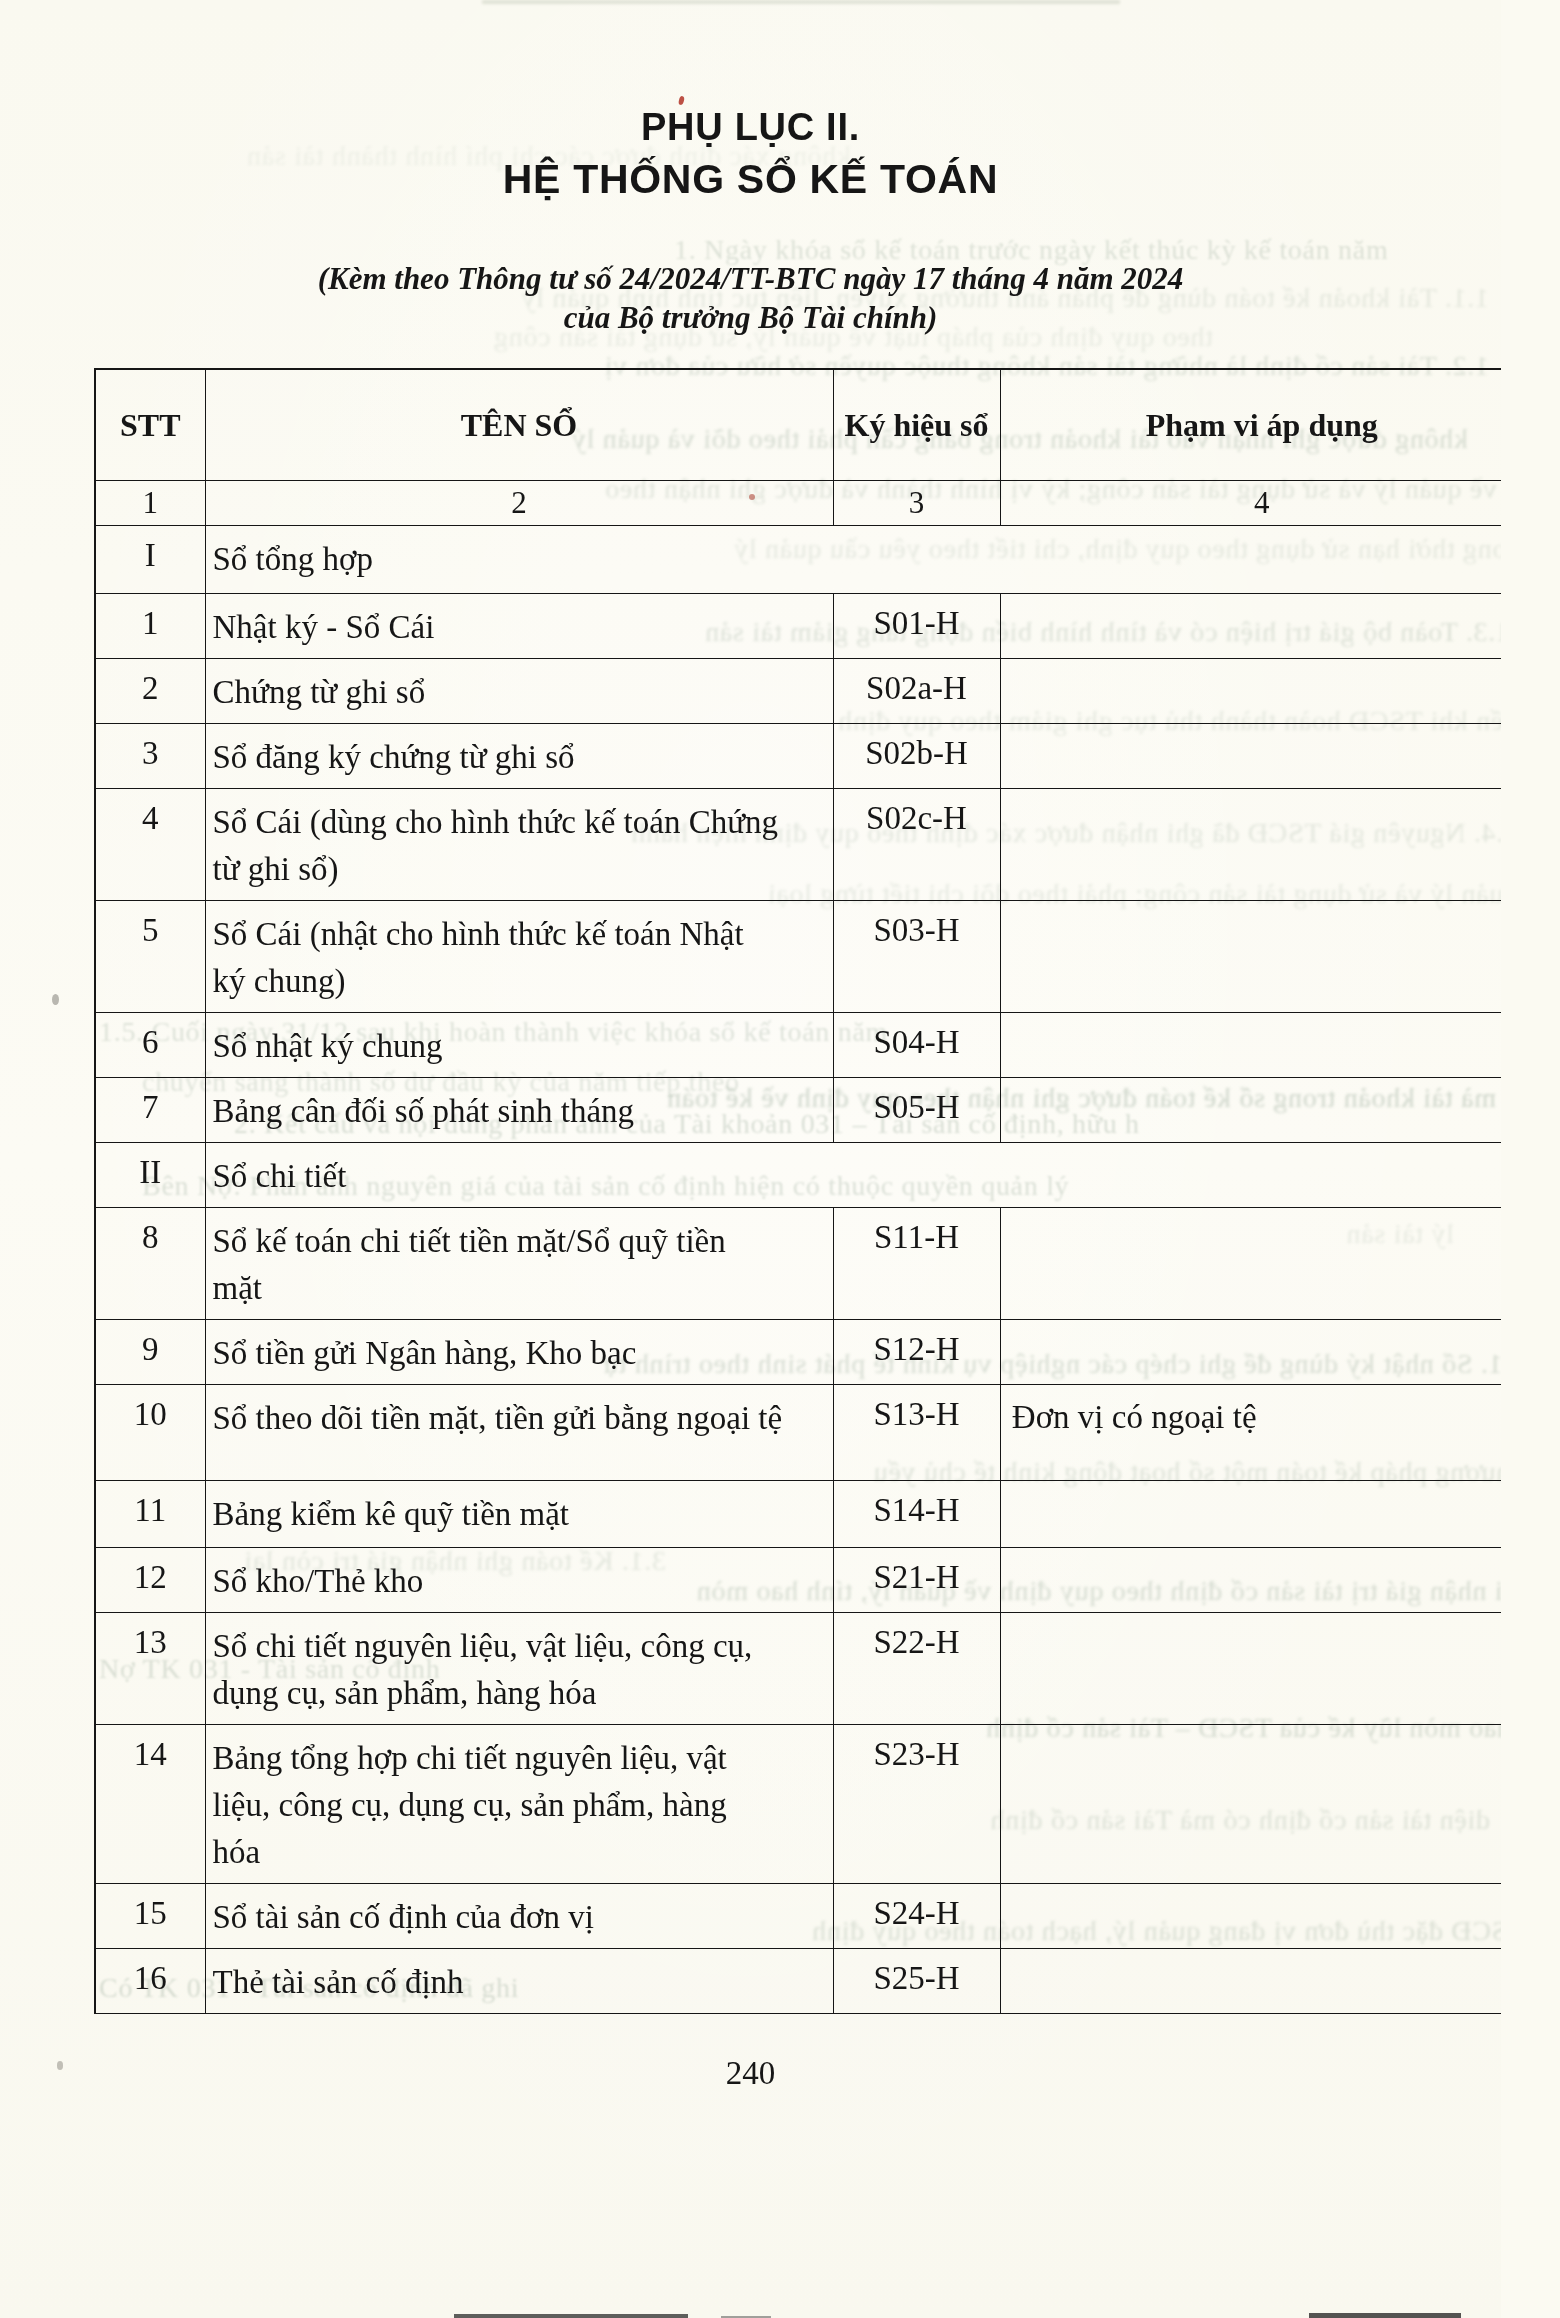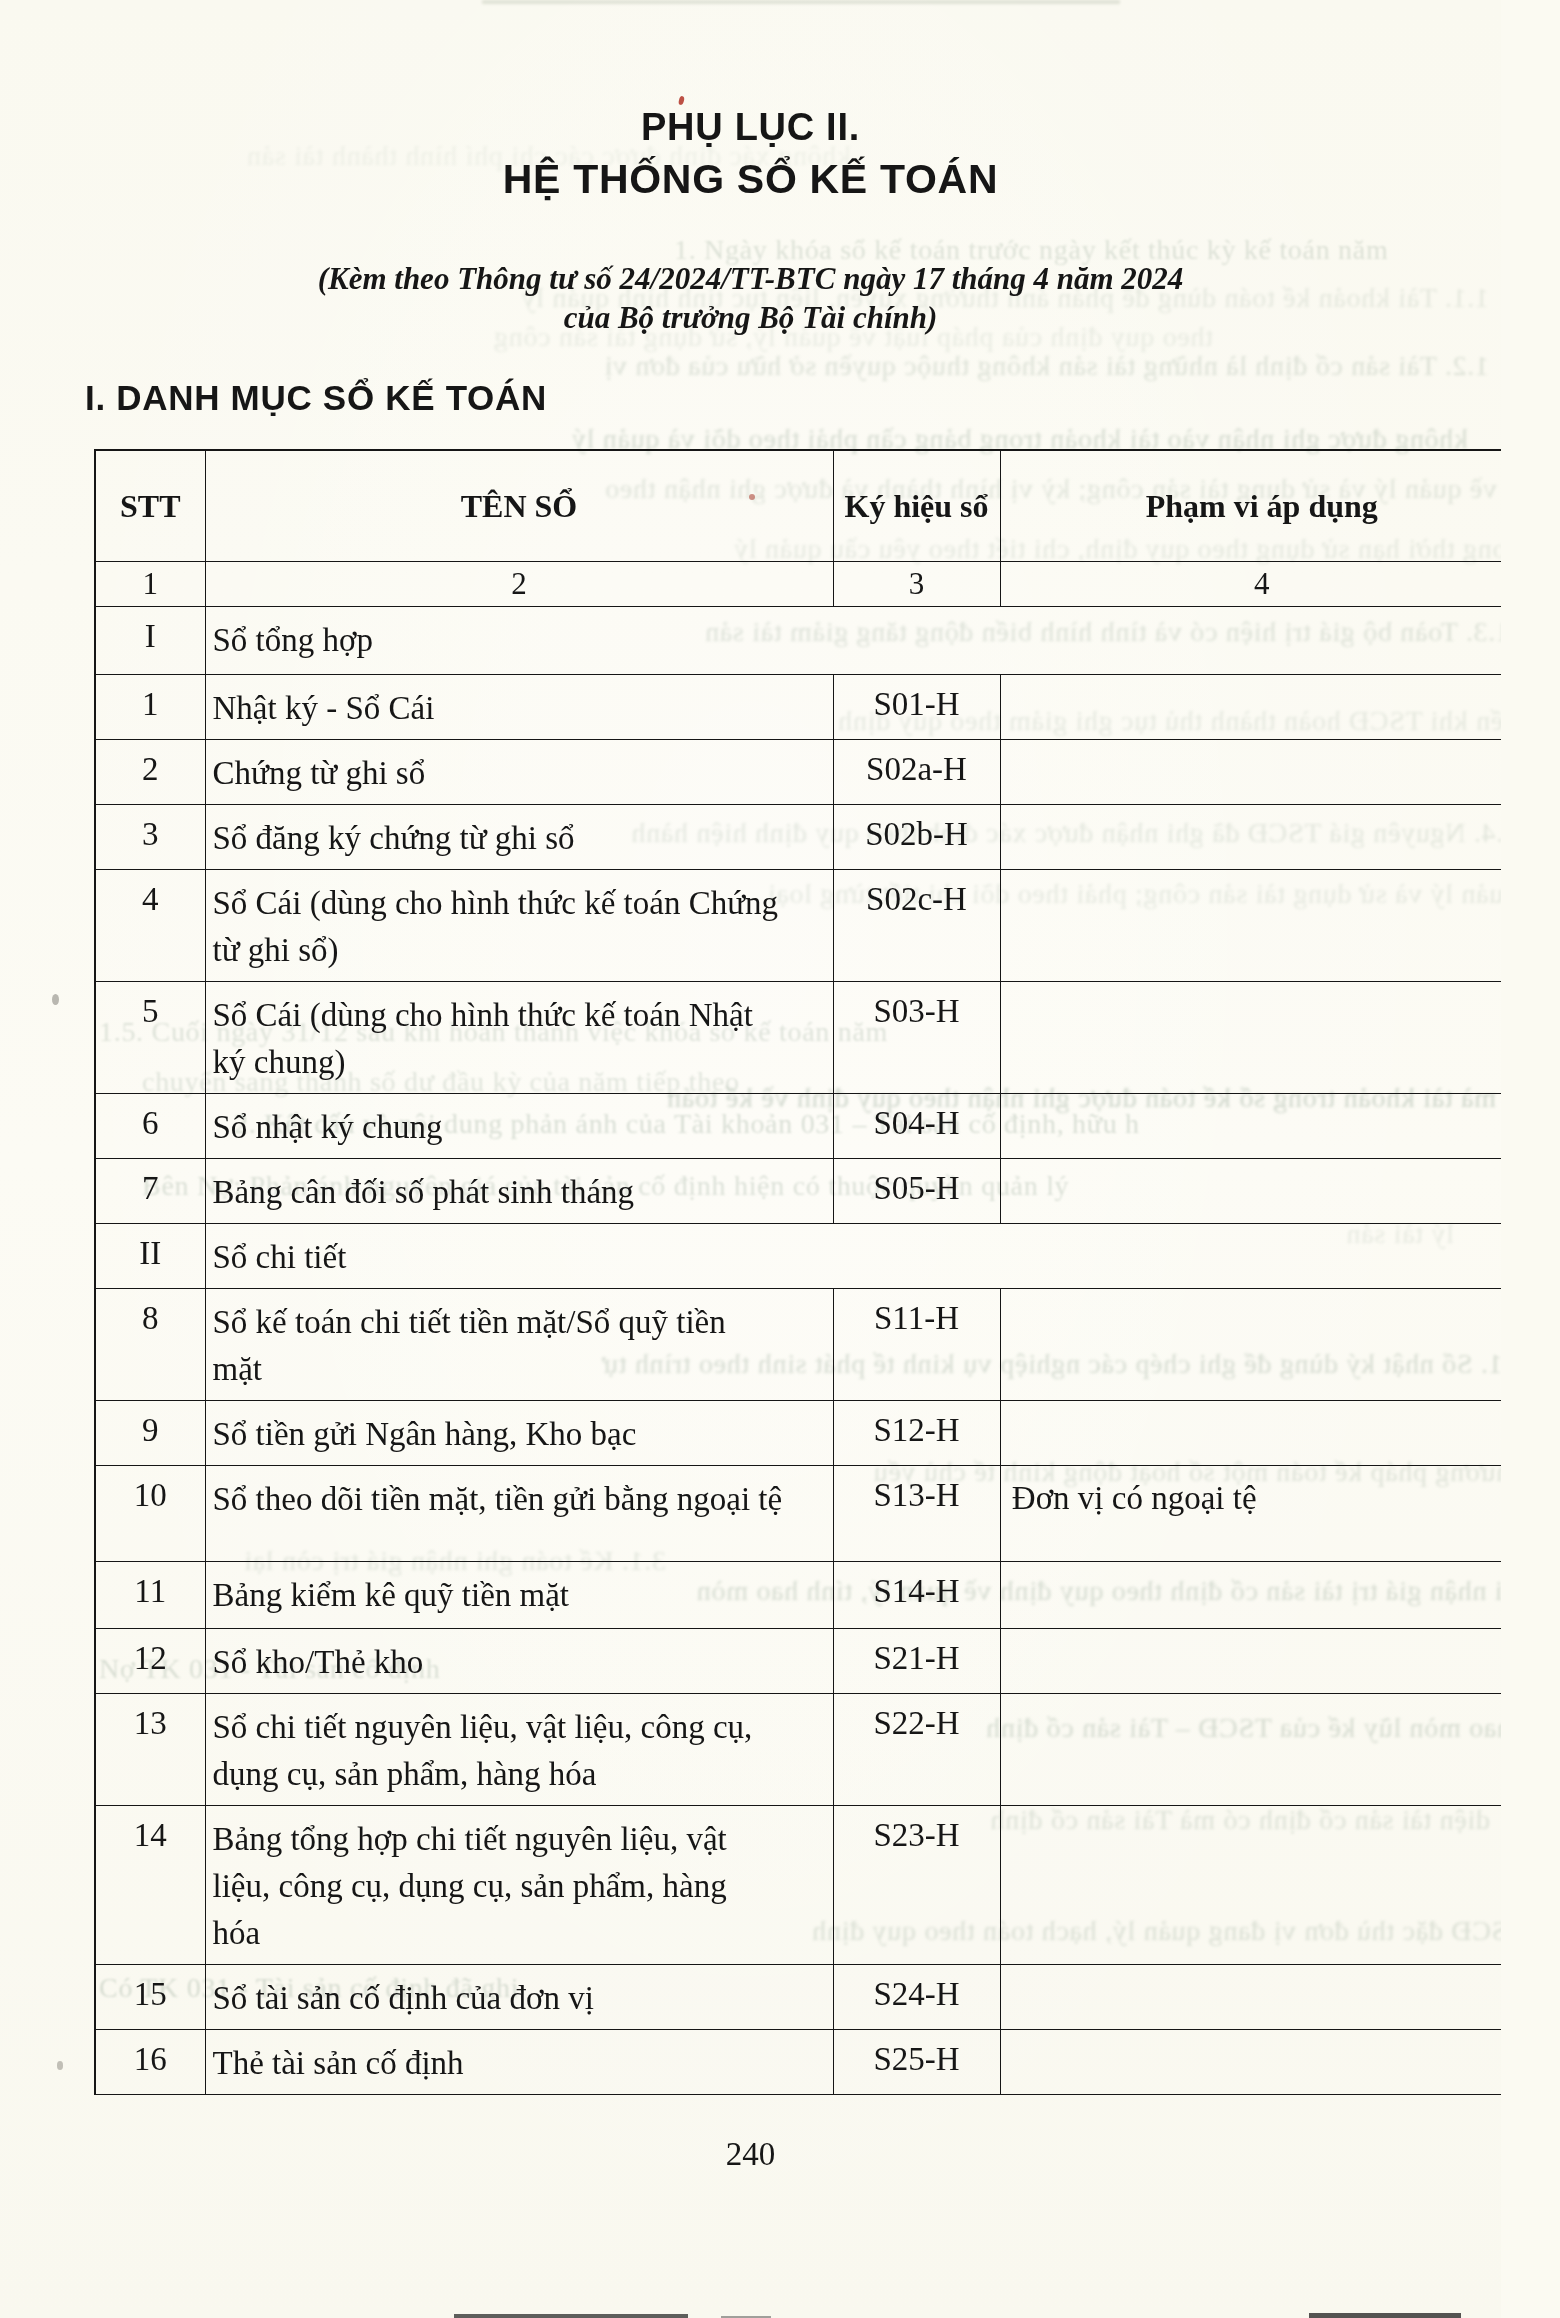--- a/index.html
+++ b/index.html
@@ -138,21 +138,20 @@
     </div>
 
   <div class="content">
 
     <h1 class="title-1">PHỤ LỤC II.</h1>
     <h2 class="title-2">HỆ THỐNG SỔ KẾ TOÁN</h2>
 
     <p class="subtitle first">(Kèm theo Thông tư số 24/2024/TT-BTC ngày 17 tháng 4 năm 2024</p>
     <p class="subtitle">của Bộ trưởng Bộ Tài chính)</p>
 
-    <h3 class="section-heading">I. DANH MỤC SỔ KẾ TOÁN</h3>
 
     <table class="ledger">
       <colgroup>
         <col style="width:110px">
         <col style="width:628px">
         <col style="width:167px">
         <col style="width:524px">
       </colgroup>
       <thead>
         <tr class="header-row">
@@ -192,21 +191,21 @@
             <td class="scope"></td>
           </tr>
           <tr style="height: 91px;">
             <td class="stt">4</td>
             <td class="name">Sổ Cái (dùng cho hình thức kế toán Chứng từ ghi sổ)</td>
             <td class="code">S02c-H</td>
             <td class="scope"></td>
           </tr>
           <tr style="height: 92px;">
             <td class="stt">5</td>
-            <td class="name">Sổ Cái (dùng cho hình thức kế toán Nhật ký chung)</td>
+            <td class="name">Sổ Cái (nhật cho hình thức kế toán Nhật ký chung)</td>
             <td class="code">S03-H</td>
             <td class="scope"></td>
           </tr>
           <tr style="height: 62px;">
             <td class="stt">6</td>
             <td class="name">Sổ nhật ký chung</td>
             <td class="code">S04-H</td>
             <td class="scope"></td>
           </tr>
           <tr style="height: 65px;">

